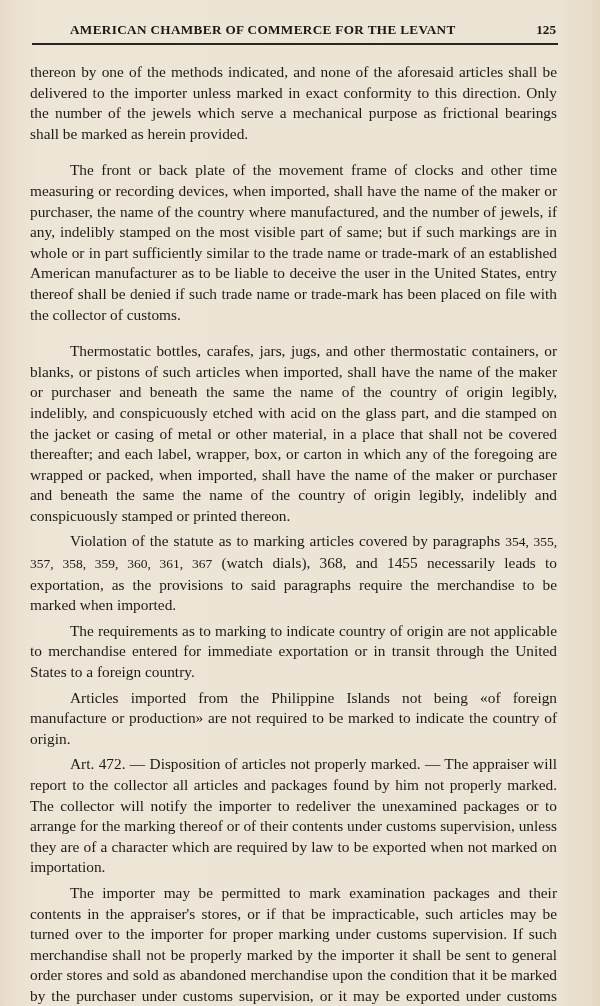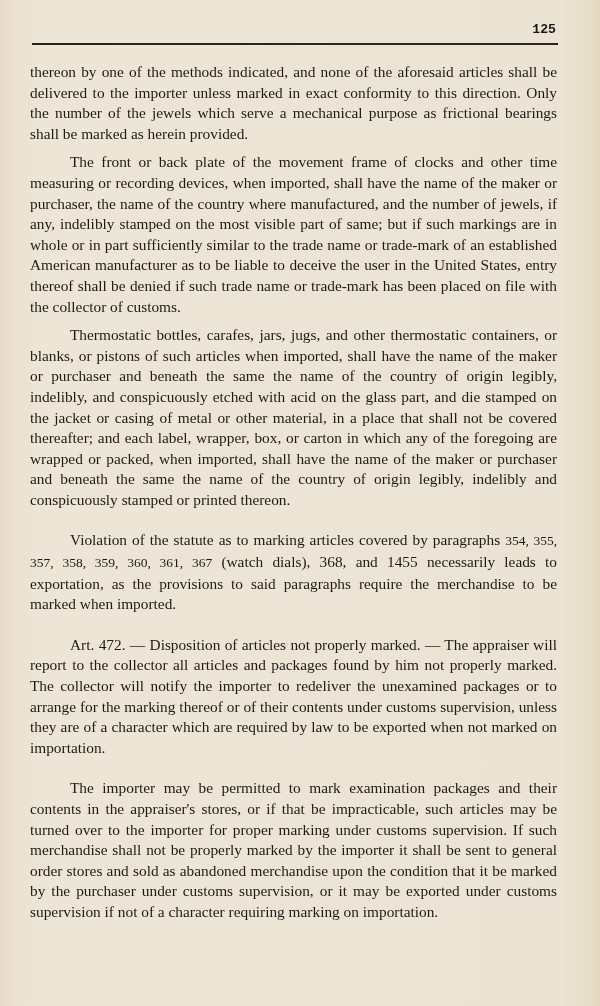--- a/index.html
+++ b/index.html
@@ -36,21 +36,21 @@
       font-weight: bold;
       font-size: 13.2px;
       letter-spacing: 0.35px;
       white-space: nowrap;
       color: #1a1714;
     }
     .page-number {
       position: absolute;
       right: 2px;
       top: 4px;
-      font-family: Liberation Mono, monospace;
+      font-family: Liberation Serif, serif;
       font-weight: bold;
       font-size: 13.2px;
       color: #1a1714;
     }
     .header-rule {
       position: absolute;
       left: 0;
       top: 25px;
       width: 526px;
       height: 2px;
@@ -66,51 +66,54 @@
       line-height: 20.6px;
       text-align: justify;
       color: #1d1a17;
     }
     .body-text p {
       margin: 0;
       text-indent: 0;
     }
     .body-text p.indent {
       text-indent: 40px;
-      margin-top: 8px;
+      margin-top: 16px;
     }
     .body-text p.gap {
-      margin-top: 20px;
+      margin-top: 5px;
     }
     .art-heading {
     }
     .oldstyle {
       font-size: 13.5px;
     }
   </style>
 </head>
 <body>
 
 <div class="page">
 
   <div class="header">
+    <span class="header-title">AMERICAN CHAMBER OF COMMERCE FOR THE LEVANT</span>
     <span class="page-number">125</span>
     <div class="header-rule"></div>
   </div>
 
   <div class="body-text">
     <p>thereon by one of the methods indicated, and none of the aforesaid articles shall be delivered to the importer unless marked in exact conformity to this direction. Only the number of the jewels which serve a mechanical purpose as frictional bearings shall be marked as herein provided.</p>
 
     <p class="indent">The front or back plate of the movement frame of clocks and other time measuring or recording devices, when imported, shall have the name of the maker or purchaser, the name of the country where manufactured, and the number of jewels, if any, indelibly stamped on the most visible part of same; but if such markings are in whole or in part sufficiently similar to the trade name or trade-mark of an established American manufacturer as to be liable to deceive the user in the United States, entry thereof shall be denied if such trade name or trade-mark has been placed on file with the collector of customs.</p>
 
     <p class="indent">Thermostatic bottles, carafes, jars, jugs, and other thermostatic containers, or blanks, or pistons of such articles when imported, shall have the name of the maker or purchaser and beneath the same the name of the country of origin legibly, indelibly, and conspicuously etched with acid on the glass part, and die stamped on the jacket or casing of metal or other material, in a place that shall not be covered thereafter; and each label, wrapper, box, or carton in which any of the foregoing are wrapped or packed, when imported, shall have the name of the maker or purchaser and beneath the same the name of the country of origin legibly, indelibly and conspicuously stamped or printed thereon.</p>
 
     <p class="indent gap"><span>Violation of the statute as to marking articles covered by paragraphs </span><span class="oldstyle">354, 355, 357, 358, 359, 360, 361, 367</span><span> (watch dials), 368, and 1455 necessarily leads to exportation, as the provisions to said paragraphs require the merchandise to be marked when imported.</span></p>
 
+    <p class="indent gap">The requirements as to marking to indicate country of origin are not applicable to merchandise entered for immediate exportation or in transit through the United States to a foreign country.</p>
 
+    <p class="indent gap">Articles imported from the Philippine Islands not being «of foreign manufacture or production» are not required to be marked to indicate the country of origin.</p>
 
 
     <p class="indent gap"><span>Art. 472. — </span><span class="art-heading">Disposition of articles not properly marked.</span><span> — The appraiser will report to the collector all articles and packages found by him not properly marked. The collector will notify the importer to redeliver the unexamined packages or to arrange for the marking thereof or of their contents under customs supervision, unless they are of a character which are required by law to be exported when not marked on importation.</span></p>
 
     <p class="indent gap">The importer may be permitted to mark examination packages and their contents in the appraiser's stores, or if that be impracticable, such articles may be turned over to the importer for proper marking under customs supervision. If such merchandise shall not be properly marked by the importer it shall be sent to general order stores and sold as abandoned merchandise upon the condition that it be marked by the purchaser under customs supervision, or it may be exported under customs supervision if not of a character requiring marking on importation.</p>
   </div>
 
 </div>
 
 </body></html>

